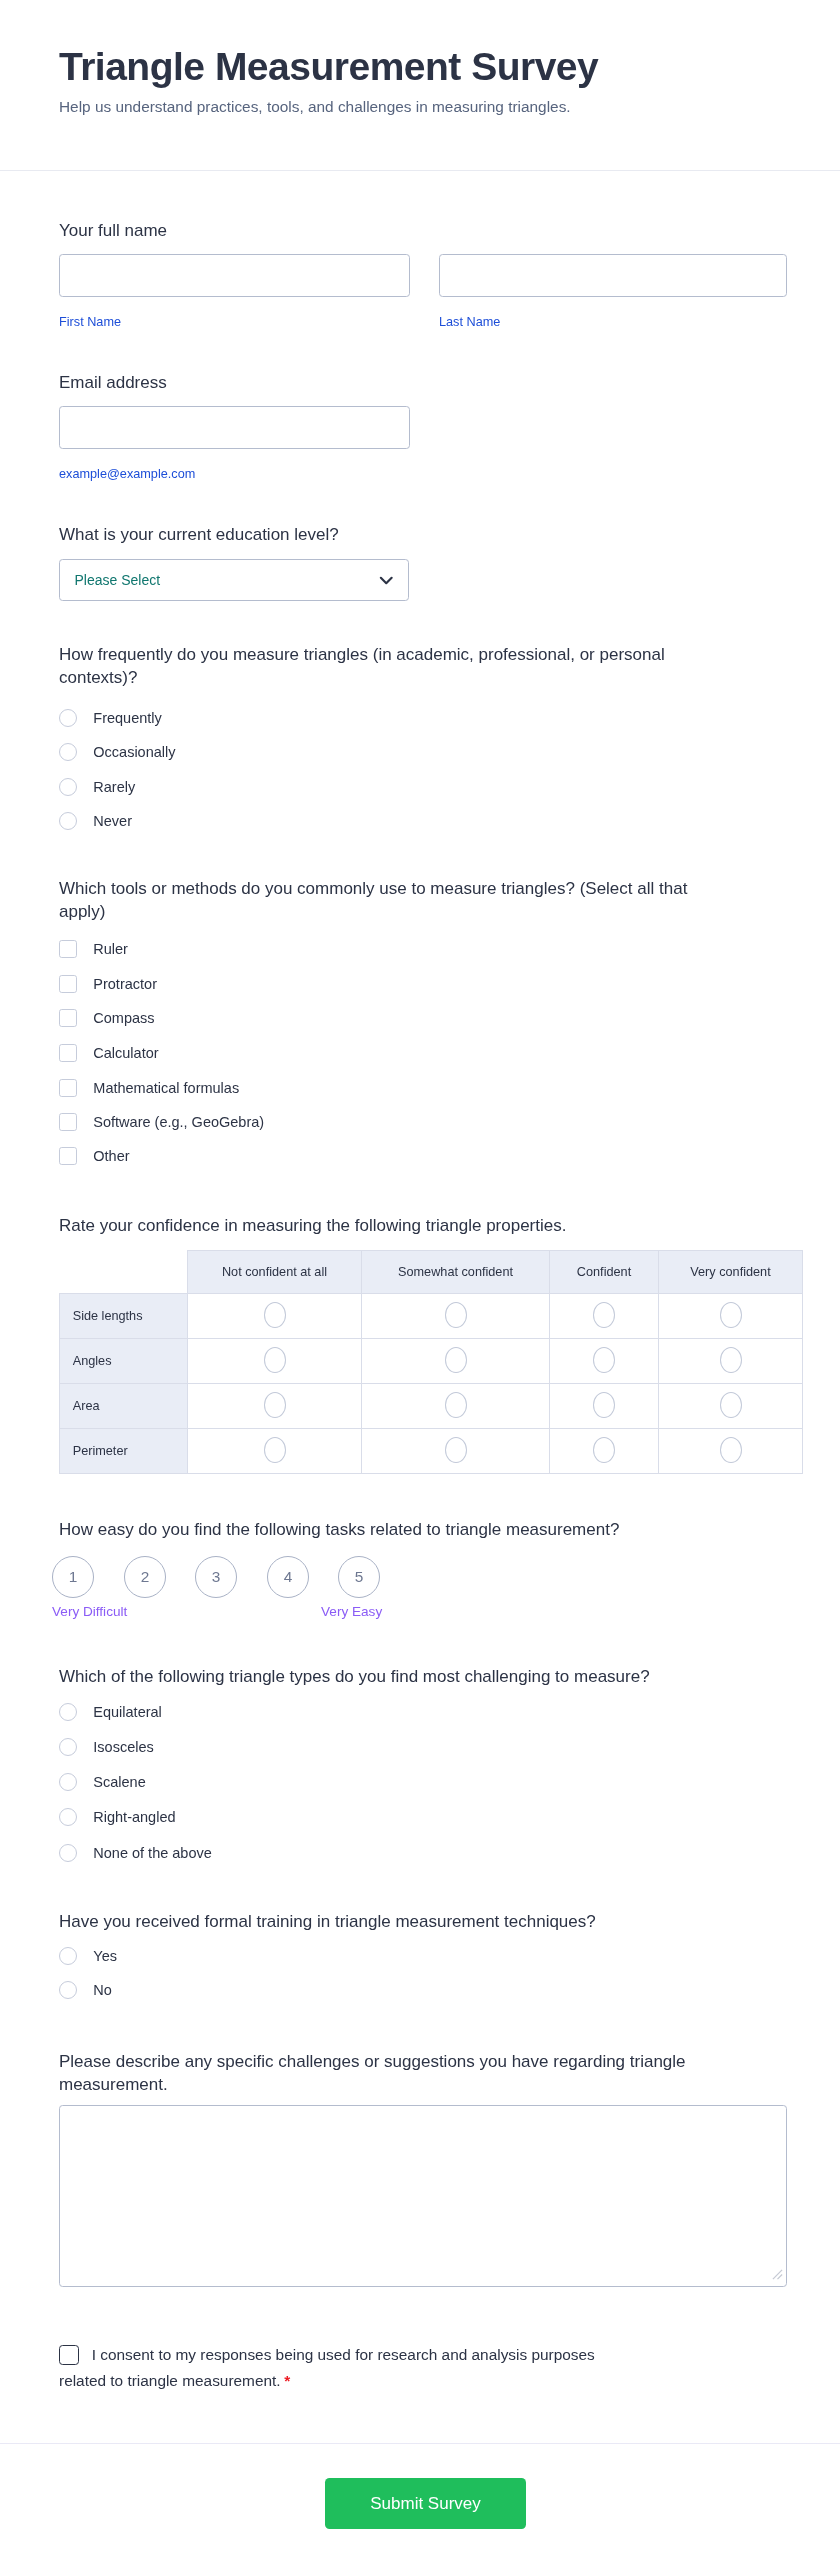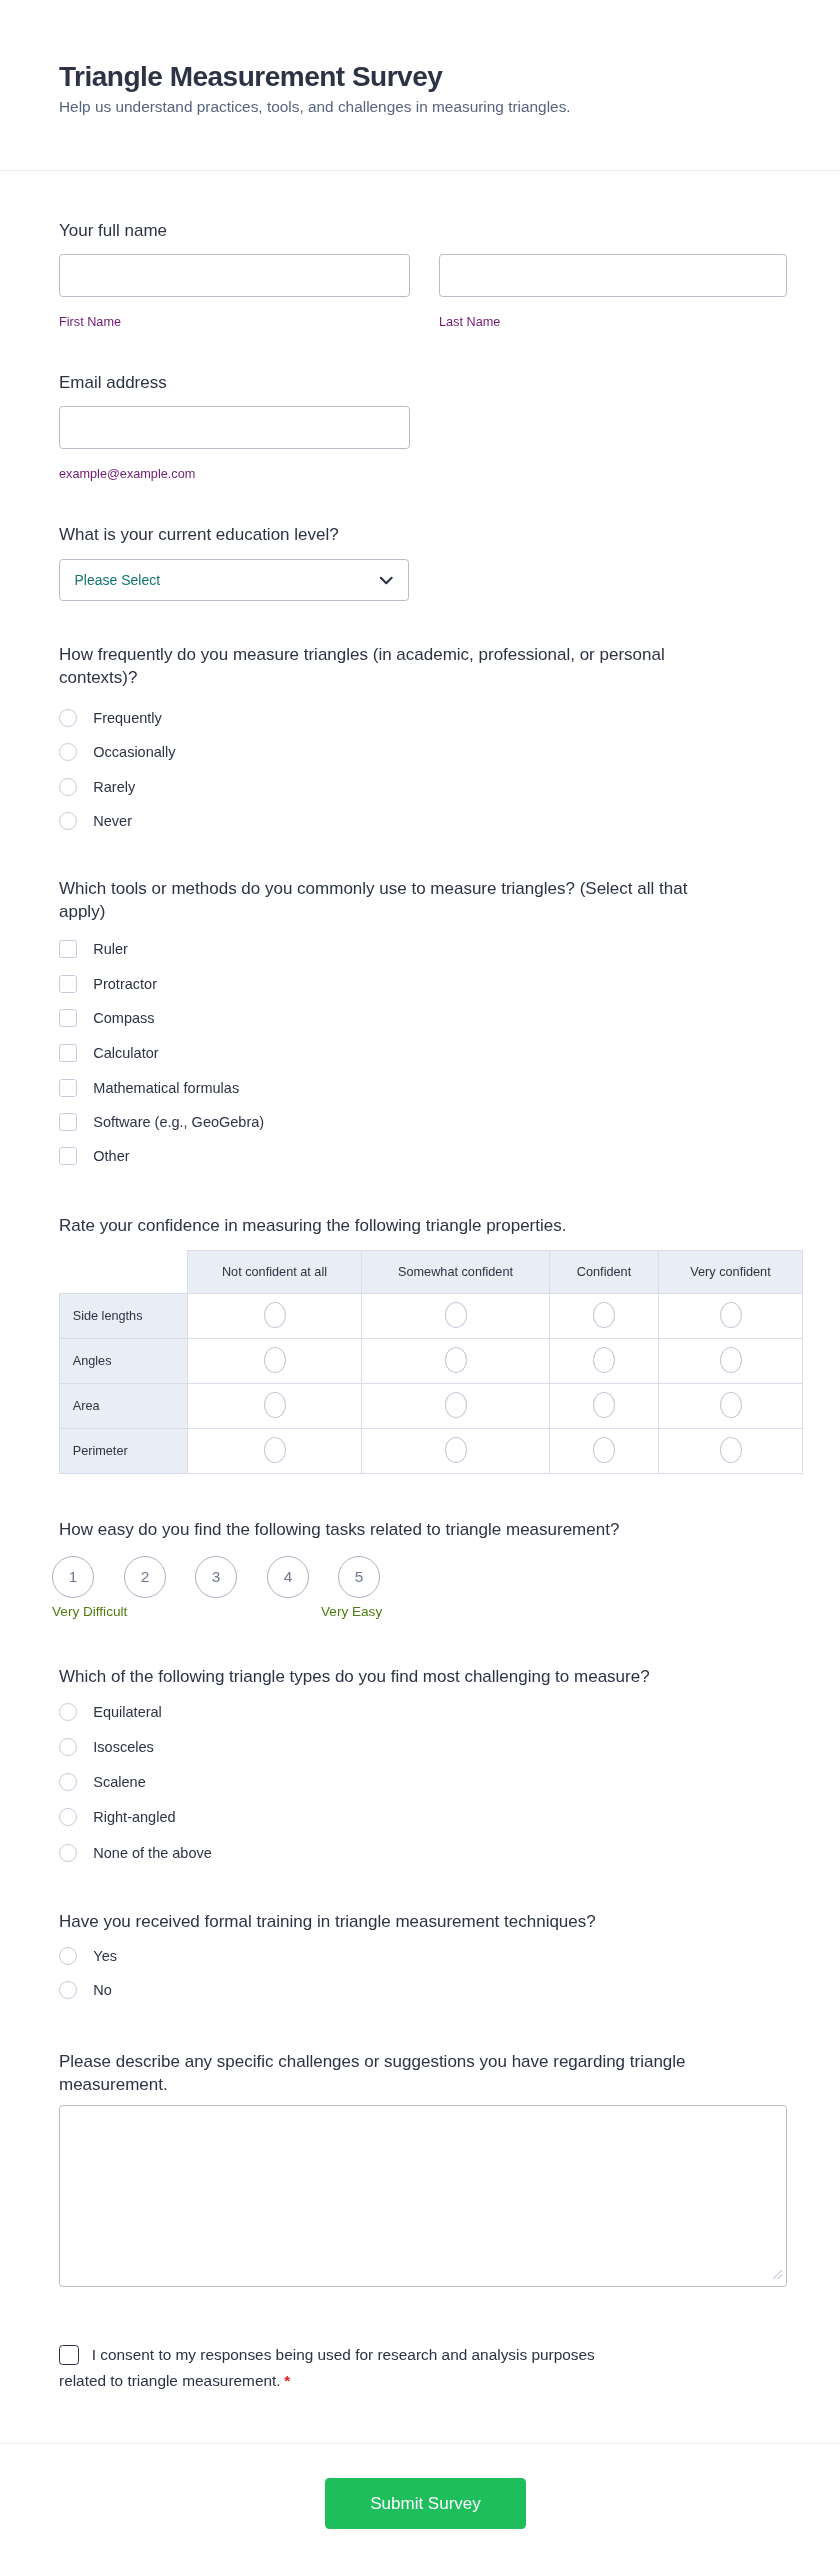--- a/index.html
+++ b/index.html
@@ -1,48 +1,48 @@
 <!DOCTYPE html>
 <html style="font-size:14.5px"><head>
 <meta charset="utf-8">
 <style>
   * { margin:0; padding:0; box-sizing:border-box; }
   html,body { background:#ffffff; }
   body { font-family:"Liberation Sans", sans-serif; color:#2c3345; }
   .page { position:relative; width:841px; height:2576px; background:#ffffff; overflow:hidden; }
   .abs { position:absolute; }
 
-  .form-title { font-size:28px; font-weight:700; color:#2c3345; line-height:40px; letter-spacing:-0.5px;margin-top:10px; }
+  .form-title { font-size:39px; font-weight:700; color:#2c3345; line-height:40px; letter-spacing:-0.5px; }
   .form-subtitle { font-size:15.4px; font-weight:400; color:#57647e; line-height:22px; }
   .divider { height:0.9px; width:841px; background:#e8eaf1; }
   .divider.bottom { background:#e9e9f6; }
 
   .q-label { font-size:17px; font-weight:500; color:#2c3345; line-height:22.6px; }
-  .sub-label { font-size:12.7px; font-weight:400; color:#701a75; line-height:15.4px; }
+  .sub-label { font-size:12.7px; font-weight:400; color:#1d4ed8; line-height:15.4px; }
 
   .text-input { display:block; border:0.9px solid #b4bcce; border-radius:3.6px; background:#fff; height:43px; padding:0 11px; font-size:14.5px; color:#2c3345; font-family:"Liberation Sans", sans-serif; outline:none; }
 
   .select-box { display:flex; align-items:center; justify-content:space-between; width:350px; height:42px; border:0.9px solid #b4bcce; border-radius:3.6px; background:#fff; padding:0 14.5px; cursor:pointer; }
   .select-placeholder { font-size:14px; color:#0f766e; }
 
   .opt-row { display:flex; align-items:center; left:59px; height:20px; cursor:pointer;text-align:center; }
   .radio { width:18px; height:18px; border:0.9px solid #c6ccdb; border-radius:50%; background:#fff; flex:0 0 auto; }
   .checkbox { width:18px; height:18px; border:0.9px solid #c6ccdb; border-radius:2.7px; background:#fff; flex:0 0 auto; }
   .opt-label { margin-left:16.3px; font-size:14.5px; color:#2c3345; line-height:20px; }
 
   table.matrix { border-collapse:collapse; table-layout:fixed; }
   table.matrix td, table.matrix th { border:0.9px solid #d9dde9; }
   table.matrix th.colhead { background:#e9edf6; height:43px; font-size:12.7px; font-weight:500; color:#2c3345; text-align:center; padding:0 7.2px; }
   table.matrix td.rowhead { background:#e9edf6; height:45px; font-size:12.7px; font-weight:500; color:#2c3345; text-align:left; padding:0 12.7px; }
   table.matrix td.cell { background:#fff; height:45px; text-align:center; vertical-align:middle; }
   table.matrix td.corner { border:none; background:transparent; }
   .matrix-radio { display:inline-block; width:22px; height:26px; border:0.9px solid #c3cad9; border-radius:50%; background:#fff; cursor:pointer; }
 
   .scale-circle { position:absolute; width:42px; height:42px; border:0.9px solid #a9b2c6; border-radius:50%; background:#fff; display:flex; align-items:center; justify-content:center; font-size:15.4px; color:#6e7891; cursor:pointer; }
-  .scale-edge-label { position:absolute; font-size:13.6px; color:#4d7c0f; }
+  .scale-edge-label { position:absolute; font-size:13.6px; color:#8b5cf6; }
 
   .textarea-wrap { position:absolute; width:728px; height:182px; }
   .textarea-wrap textarea { width:100%; height:100%; border:0.9px solid #b4bcce; border-radius:3.6px; resize:none; background:#fff; padding:9px 11px; font-size:14.5px; font-family:"Liberation Sans", sans-serif; color:#2c3345; outline:none; }
   .resize-handle { position:absolute; right:4.5px; bottom:4.5px; pointer-events:none; }
 
   .consent-row { width:579px; font-size:15.4px; font-weight:500; line-height:26px; color:#2c3345; cursor:pointer; }
   .consent-box { display:inline-block; width:20px; height:20px; border:1.8px solid #2c3345; border-radius:3.6px; background:#fff; vertical-align:-4.5px; margin-right:12.7px; }
   .req-star { color:#ed1c24; font-weight:700; margin-left:3.6px; }
 
   .submit-btn { position:absolute; left:325px; top:2478px; width:201px; height:51px; background:#1fbe5c; border:none; border-radius:4.5px; color:#ffffff; font-size:17px; font-weight:500; font-family:"Liberation Sans", sans-serif; cursor:pointer; }

